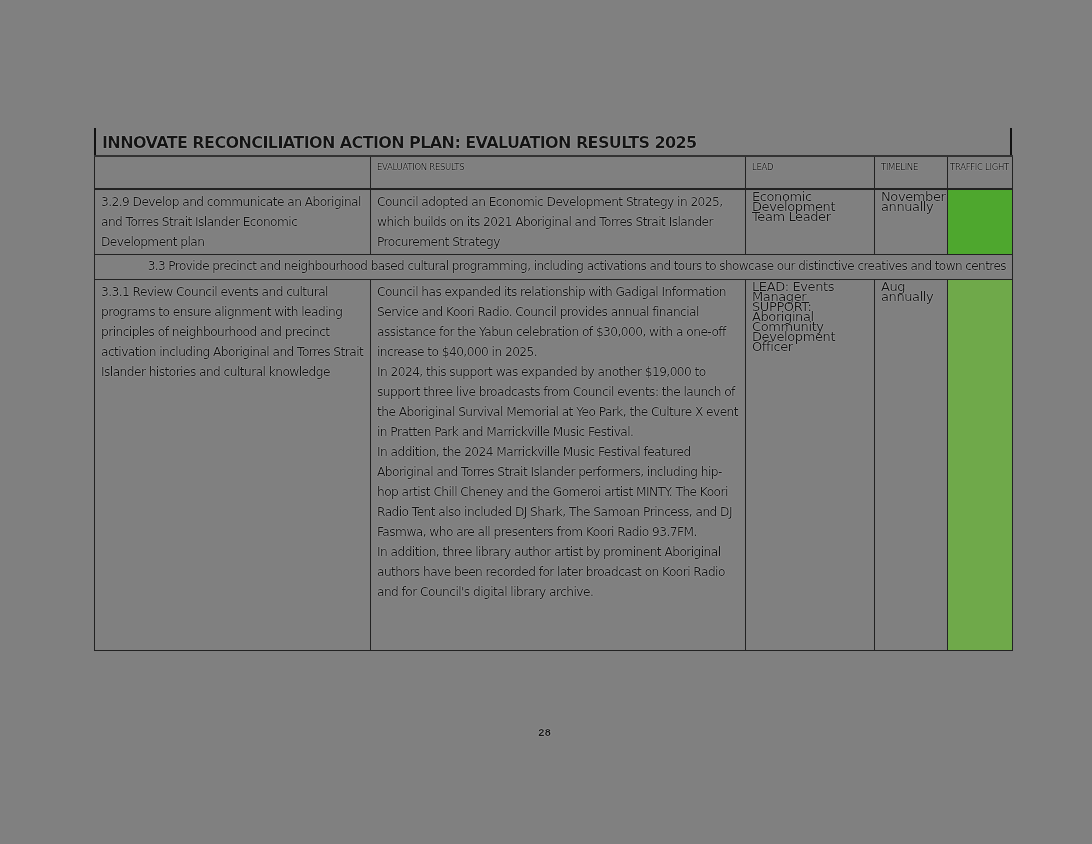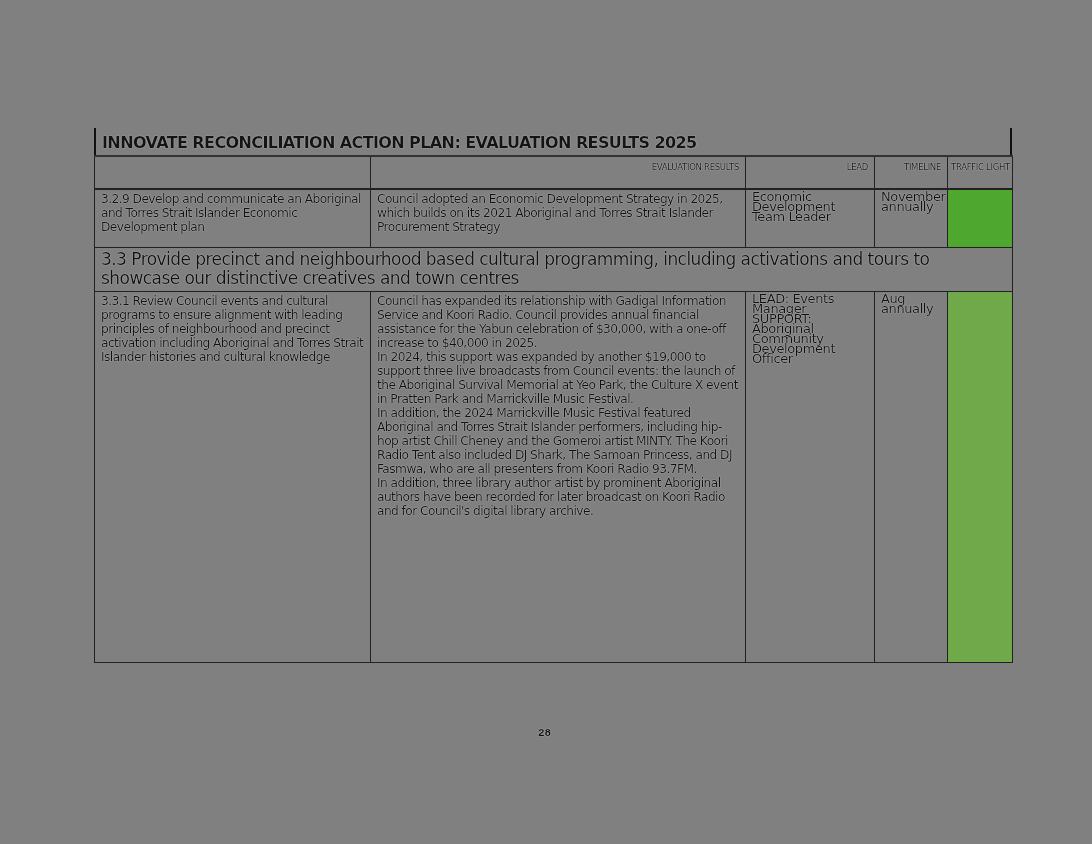--- a/index.html
+++ b/index.html
@@ -17,42 +17,43 @@
     }
     table.rap {
       position:absolute; left:94px; top:155px; width:918px;
       border-collapse:collapse; table-layout:fixed;
     }
     table.rap td, table.rap th {
       border:1px solid #222; vertical-align:top; padding:2px 6px;
       box-sizing:border-box;
     }
     table.rap th {
-      font-size:8.5px; font-weight:normal; text-align:right; color:#111;
+      font-size:8.5px; font-weight:normal; text-align:left; color:#111;
       letter-spacing:-0.3px; height:33px; padding-top:5px;
       border-top:2px solid #333; border-bottom:2px solid #222;
       text-shadow:0 0 1px #fff;
     }
     .col1 { width:276px; }
     .col2 { width:375px; }
     .col3 { width:129px; }
     .col4 { width:73px; }
     .col5 { width:65px; }
     td.action, td.result {
-      font-size:12.2px; line-height:14px; letter-spacing:-0.55px; color:#111;
+      font-size:12.2px; line-height:20px; letter-spacing:-0.55px; color:#111;
       text-shadow:0 0 1px #fff;
     }
     td.lead, td.timeline {
       font-size:13px; line-height:10px; letter-spacing:-0.4px; color:#111;
       text-shadow:0 0 1px #fff;
     }
     td.section {
-      font-size:17px; line-height:19.5px; letter-spacing:-0.55px; color:#111;
+      font-size:12px; line-height:19.5px; letter-spacing:-0.55px; color:#111;
       border-top:2px solid #222; border-bottom:2px solid #222;
       text-shadow:0 0 1px #fff;
+      text-align:right;
     }
     td.light { padding:0; }
     .para { display:block; }
     .row1 td { height:58px; border-top:2px solid #ddd; }
     .row2 td { height:371px; }
     .page-num {
       position:absolute; left:538px; top:727px; font-size:11px; font-weight:bold;
       color:#111; text-shadow:0 0 1px #fff;font-family:Liberation Mono, monospace;
     }
   </style>

